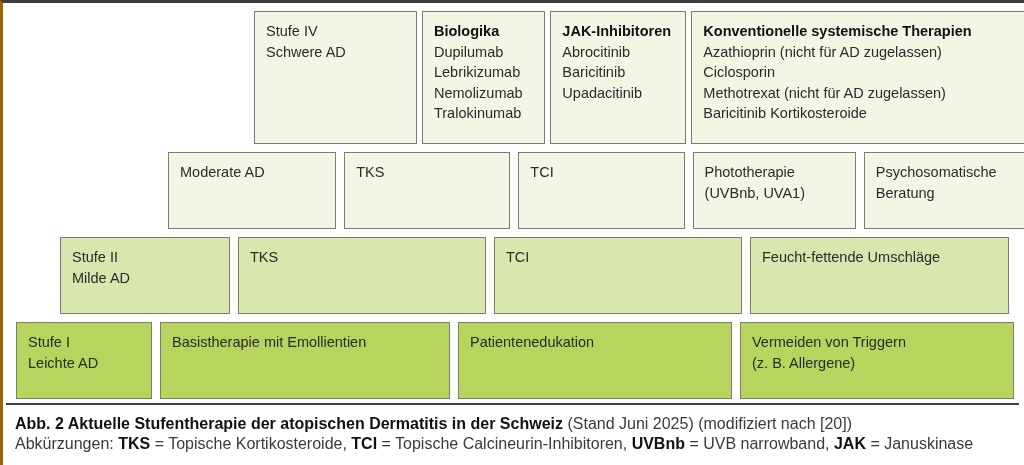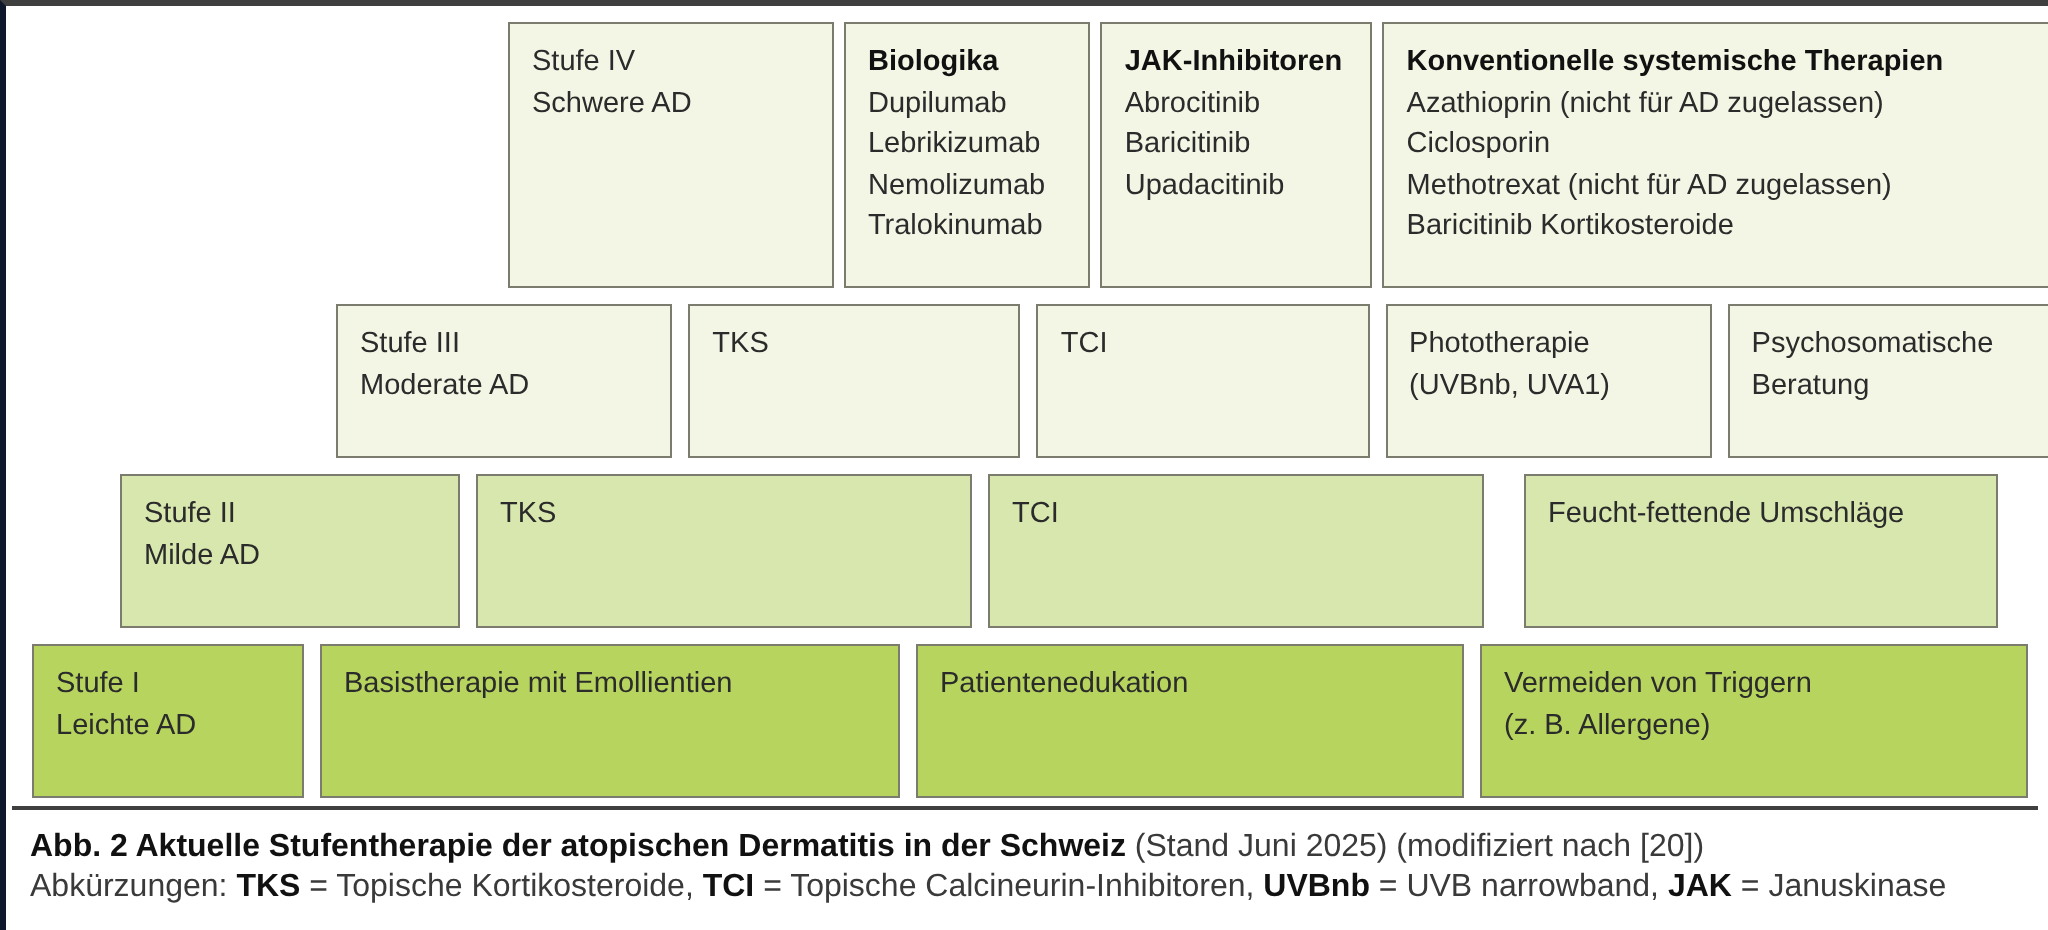--- a/index.html
+++ b/index.html
@@ -12,21 +12,21 @@
     -webkit-font-smoothing: antialiased;
   }
 
   #figure {
     position: relative;
     width: 1024px;
     height: 465px;
     box-sizing: border-box;
     background: #ffffff;
     border-top: 3px solid #3f3f3f;
-    border-left: 3px solid #0f172a;
+    border-left: 3px solid #a16207;
     overflow: hidden;
   }
 
   
   .stair {
     position: absolute;
     left: 0;
     top: 3px;
     width: 1024px;
     height: 392px;
@@ -116,21 +116,20 @@
         <span class="hd">Konventionelle systemische Therapien</span>
         <span class="ln">Azathioprin (nicht für AD zugelassen)</span>
         <span class="ln">Ciclosporin</span>
         <span class="ln">Methotrexat (nicht für AD zugelassen)</span>
         <span class="ln">Baricitinib Kortikosteroide</span>
       </div>
     </div>
 
     <div class="row tier3">
       <div class="box" style="margin-left:165px; width:170px;">
-        <span class="ln">Stufe III</span>
         <span class="ln">Moderate AD</span>
       </div>
 
       <div class="box" style="margin-left:8px; width:168px;">
         <span class="ln">TKS</span>
       </div>
 
       <div class="box" style="margin-left:8px; width:168px;">
         <span class="ln">TCI</span>
       </div>
@@ -153,21 +152,21 @@
       </div>
 
       <div class="box" style="margin-left:8px; width:248px;">
         <span class="ln">TKS</span>
       </div>
 
       <div class="box" style="margin-left:8px; width:248px;">
         <span class="ln">TCI</span>
       </div>
 
-      <div class="box" style="margin-left:20px; width:237px;">
+      <div class="box" style="margin-left:8px; width:259px;">
         <span class="ln">Feucht-fettende Umschläge</span>
       </div>
     </div>
 
     <div class="row tier1">
       <div class="box" style="margin-left:13px; width:136px;">
         <span class="ln">Stufe I</span>
         <span class="ln">Leichte AD</span>
       </div>
 

